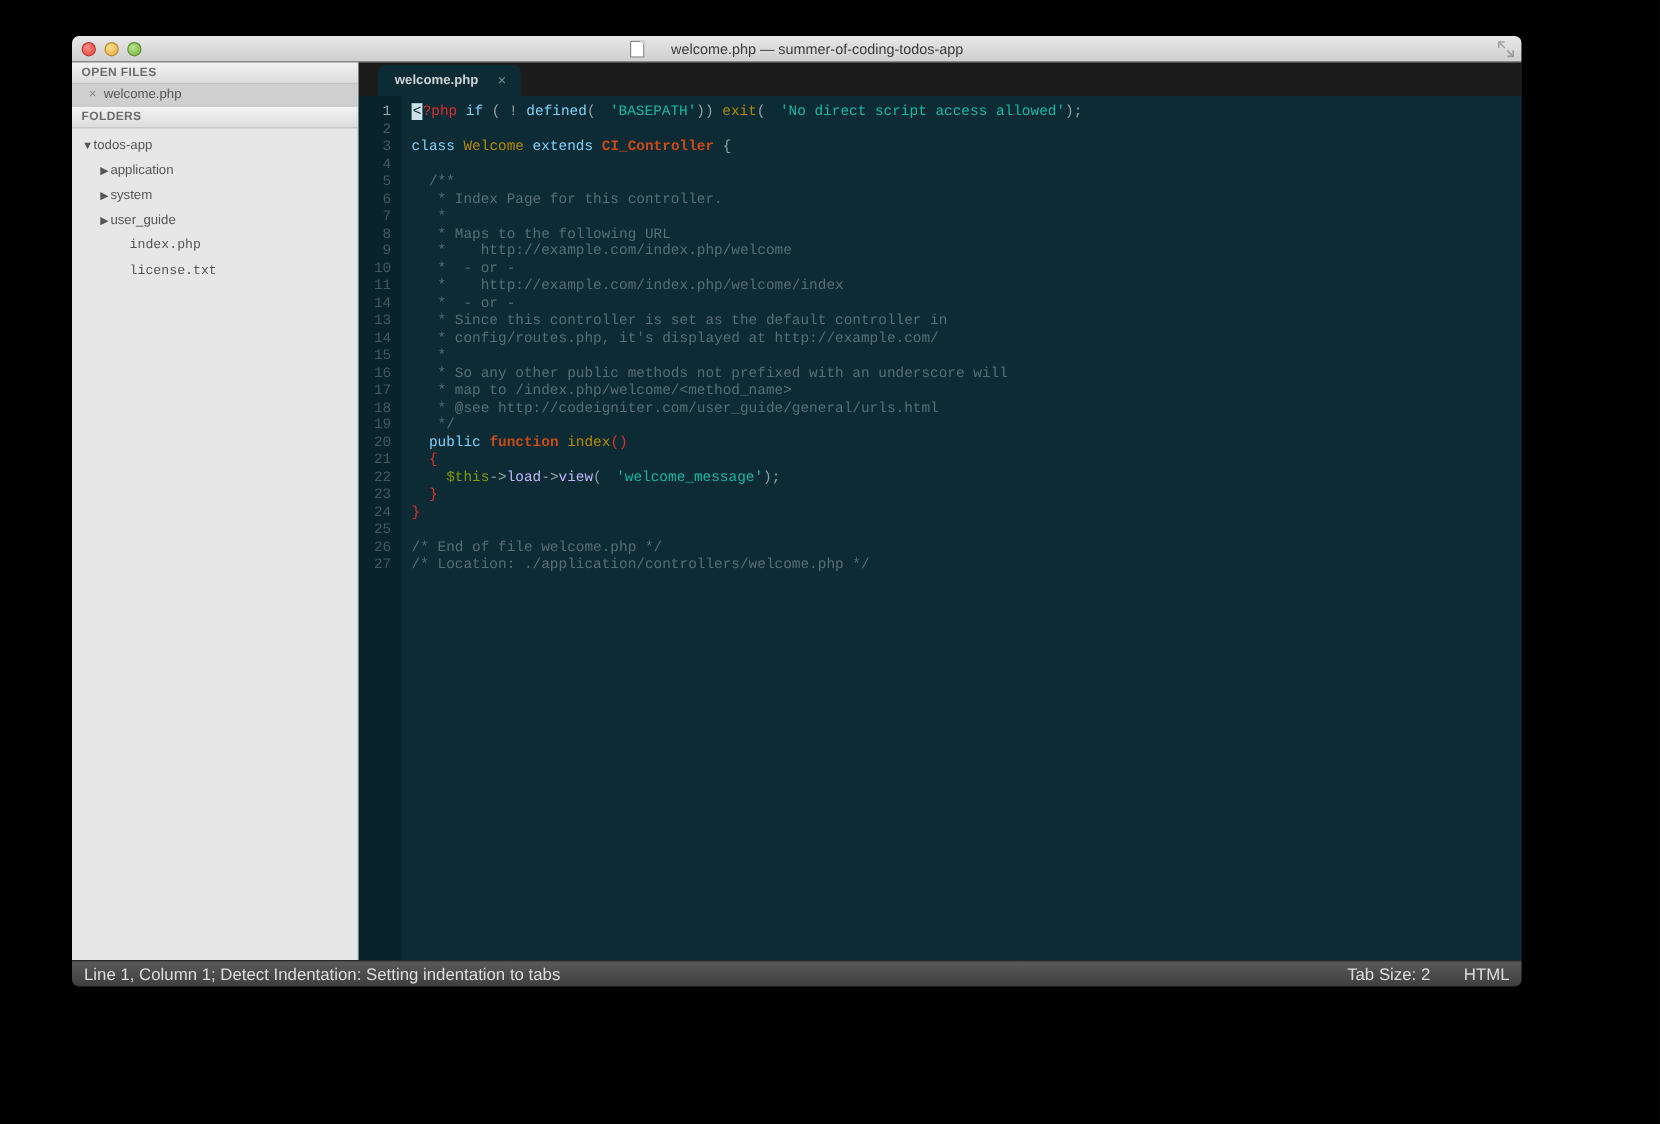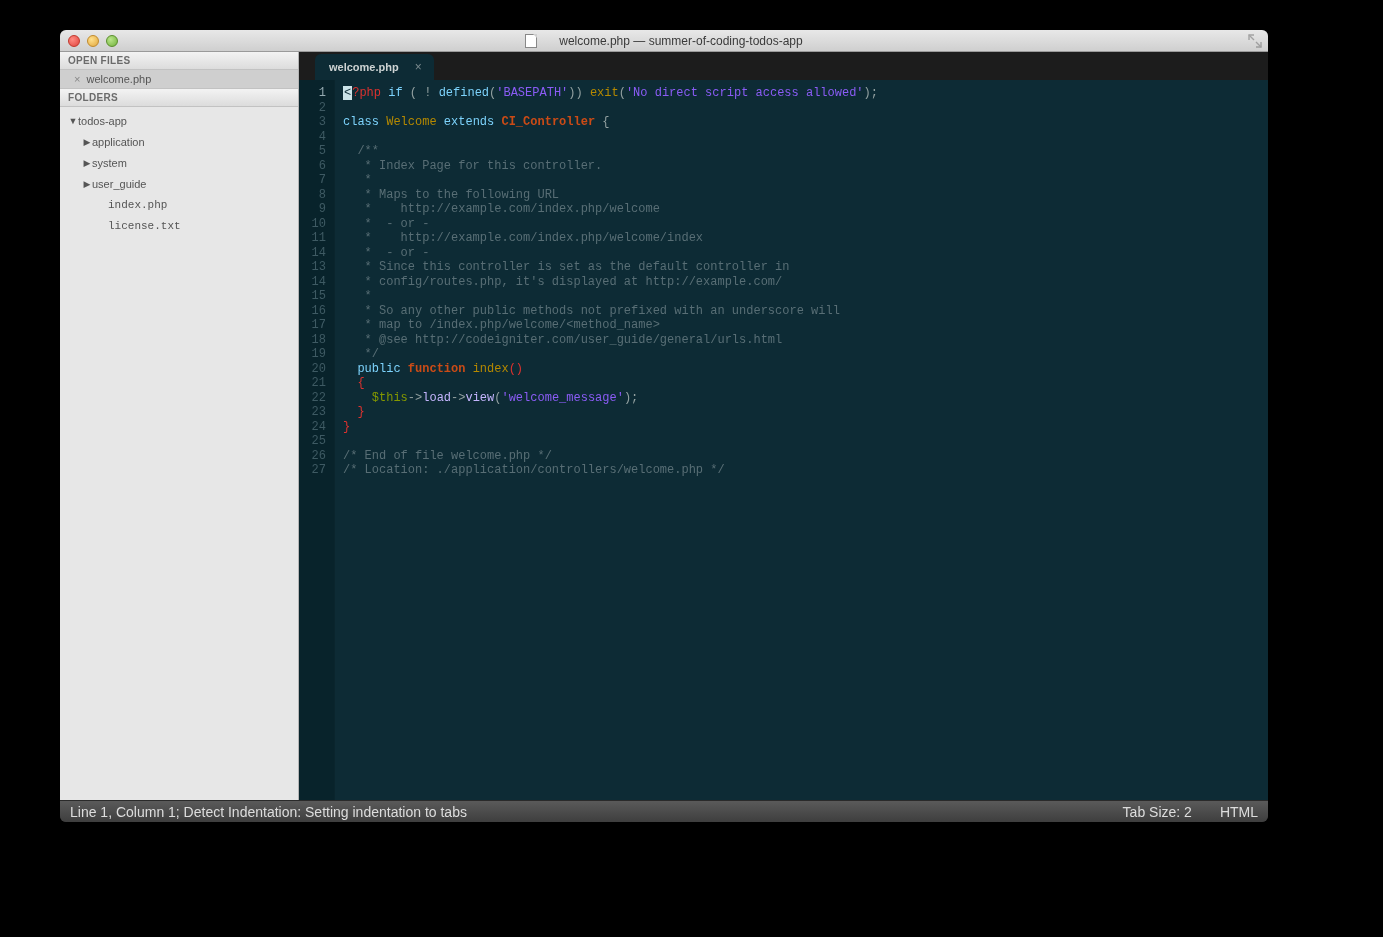--- a/index.html
+++ b/index.html
@@ -184,21 +184,21 @@
     padding: 6px 0 0 8px;
     white-space: pre;
     color: #8aa2aa;
   }
   .code .row { height: 14.5px; }
   
   .cursorblk { background: #cbe3e8; color: #0d2b35; padding: 0 1px; }
   .red    { color: #dc322f; margin-top: 34px; }
   .orange { color: #cb4b16; font-weight: bold; }
   .yellow { color: #b58900; }
-  .cyan   { color: #8b5cf6; }
+  .cyan   { color: #14b8a6; margin-left: 12px; }
   .blue   { color: #7dd3fc; }
   .green  { color: #859900; }
   .base   { color: #c4b5fd; }
   .comment{ color: #586e75; }
   .punct  { color: #93a1a1; }
 
   
   .statusbar {
     height: 22px;
     background: linear-gradient(#5a5a5a, #3e3e3e);

